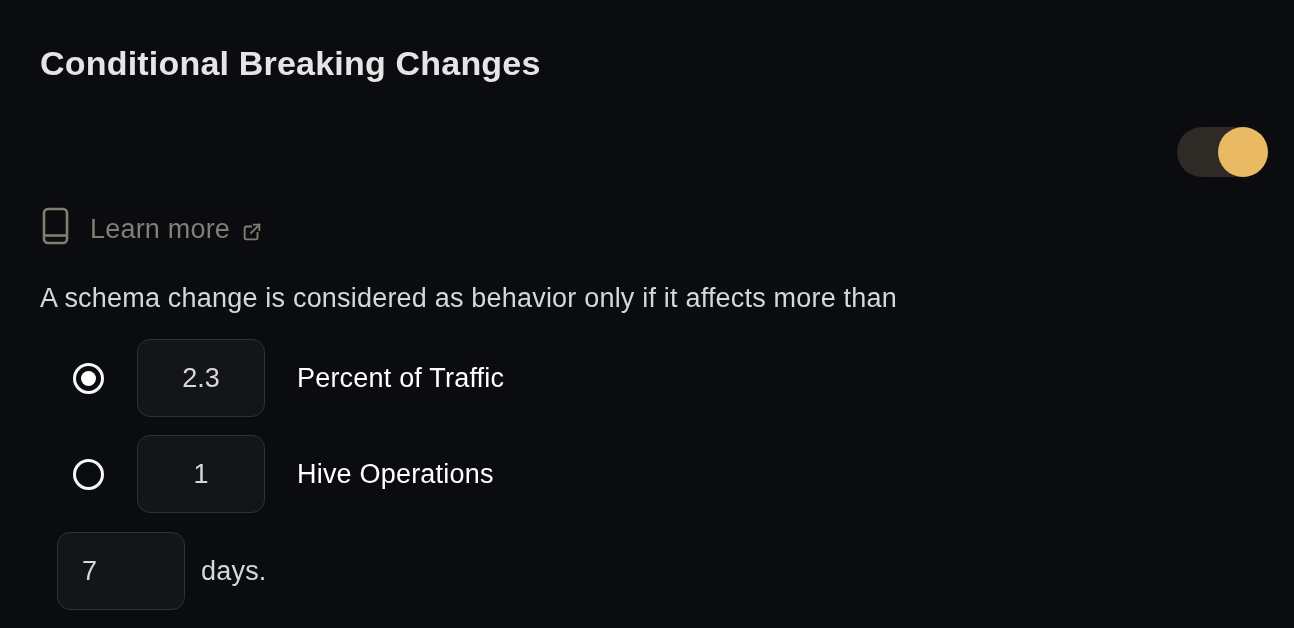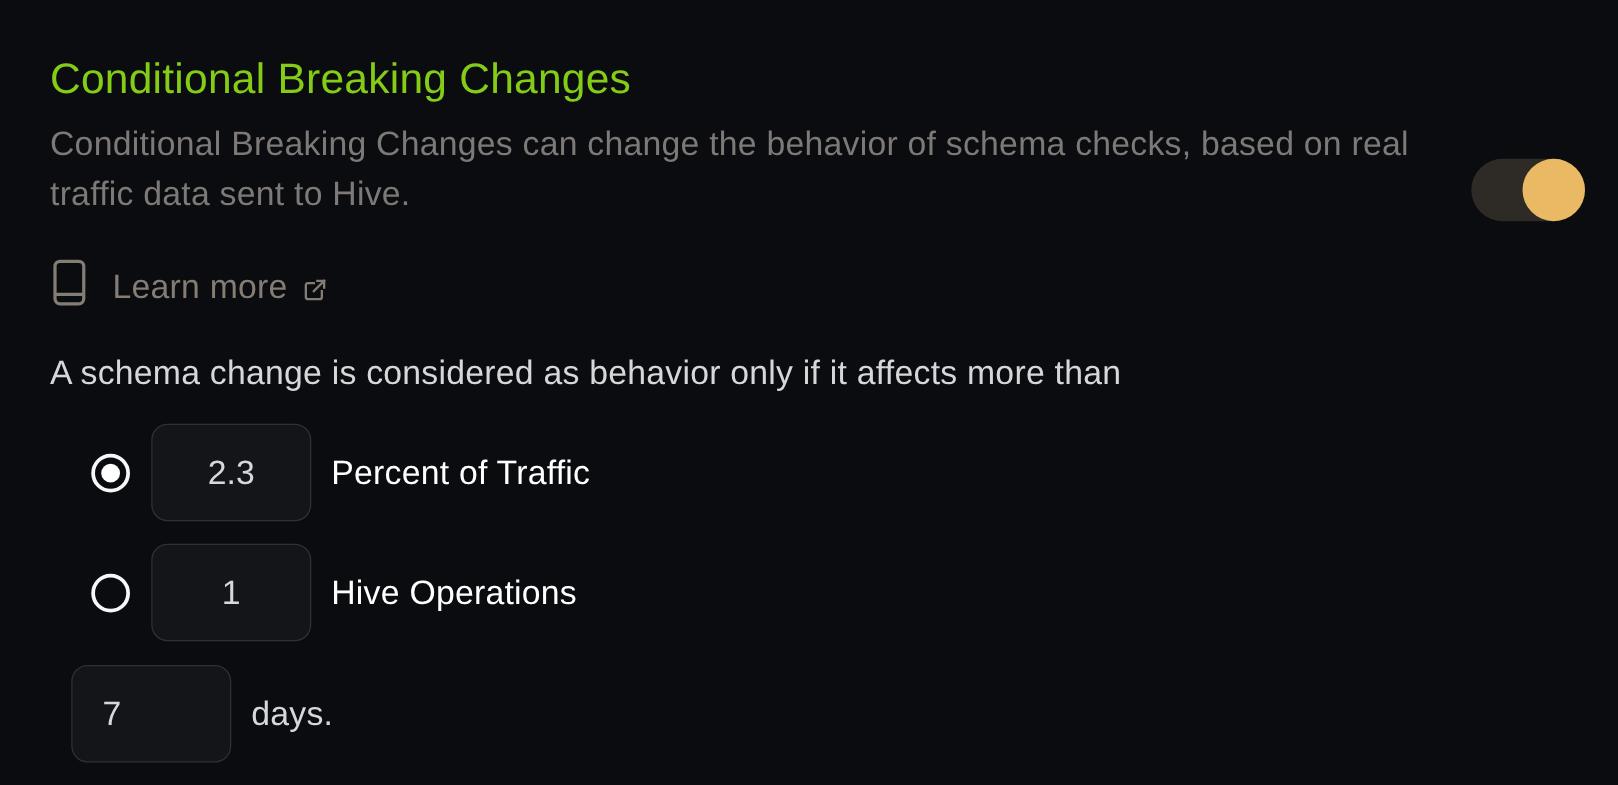--- a/index.html
+++ b/index.html
@@ -3,21 +3,21 @@
 <meta charset="utf-8">
 <style>
   html,body{margin:0;padding:0;background:#0a0c10;}
   .screen{
     position:relative;width:1294px;height:628px;background:#0a0c10;
     overflow:hidden;font-family:"Liberation Sans",sans-serif;
     -webkit-font-smoothing:antialiased;
   }
   .title{
     position:absolute;left:40px;top:44px;margin:0;
-    font-size:34px;font-weight:400;color:#84cc16;letter-spacing:.2px;
+    font-size:34px;font-weight:700;color:#e5e5e5;letter-spacing:.2px;
   }
   .desc{
     position:absolute;left:40px;top:95px;margin:0;width:1160px;
     font-size:27px;line-height:40px;color:#7c7976;letter-spacing:.2px;
   }
   .toggle{
     position:absolute;left:1177px;top:127px;width:91px;height:50px;
     border-radius:25px;background:#2e2a25;cursor:pointer;
   }
   .toggle .knob{
@@ -30,21 +30,21 @@
     display:flex;align-items:flex-end;color:#837d73;font-size:27px;
     text-decoration:none;cursor:pointer;letter-spacing:.2px;
   }
   .learn-more .book{margin-right:21px;display:block;}
   .learn-more .ext{margin-left:11px;display:block;position:relative;top:-2px;}
   .statement{
     position:absolute;left:40px;top:283px;margin:0;
     font-size:27px;color:#d5d7d9;letter-spacing:.2px;
   }
   .option-row{
-    position:absolute;left:73px;height:78px;display:flex;align-items:center;
+    position:absolute;left:73px;height:78px;display:flex;align-items:center;gap:16px;
   }
   .radio{
     box-sizing:border-box;width:31px;height:31px;border-radius:50%;
     border:3.5px solid #f6f7f8;display:flex;align-items:center;justify-content:center;
     cursor:pointer;flex:none;
   }
   .radio .dot{width:15px;height:15px;border-radius:50%;background:#ffffff;display:none;}
   .radio.checked .dot{display:block;}
   .num-input{
     box-sizing:border-box;width:128px;height:78px;margin-left:17px;
@@ -61,21 +61,20 @@
   .period-row .num-input{margin-left:17px;}
   .period-suffix{margin-left:16px;}
 </style>
 </head>
 <body>
 
 <div class="screen">
 
   <h1 class="title">Conditional Breaking Changes</h1>
 
-  <p class="desc">Conditional Breaking Changes can change the behavior of schema checks, based on real traffic data sent to Hive.</p>
 
   <div class="toggle on" role="switch">
     <div class="knob"></div>
   </div>
 
   <a class="learn-more">
     <svg class="book" width="27" height="38" viewBox="0 0 27 38" fill="none">
       <rect x="2" y="2" width="23" height="34" rx="4" stroke="#837d73" stroke-width="2.6"></rect>
       <line x1="2" y1="28.5" x2="25" y2="28.5" stroke="#837d73" stroke-width="2.6"></line>
     </svg>

